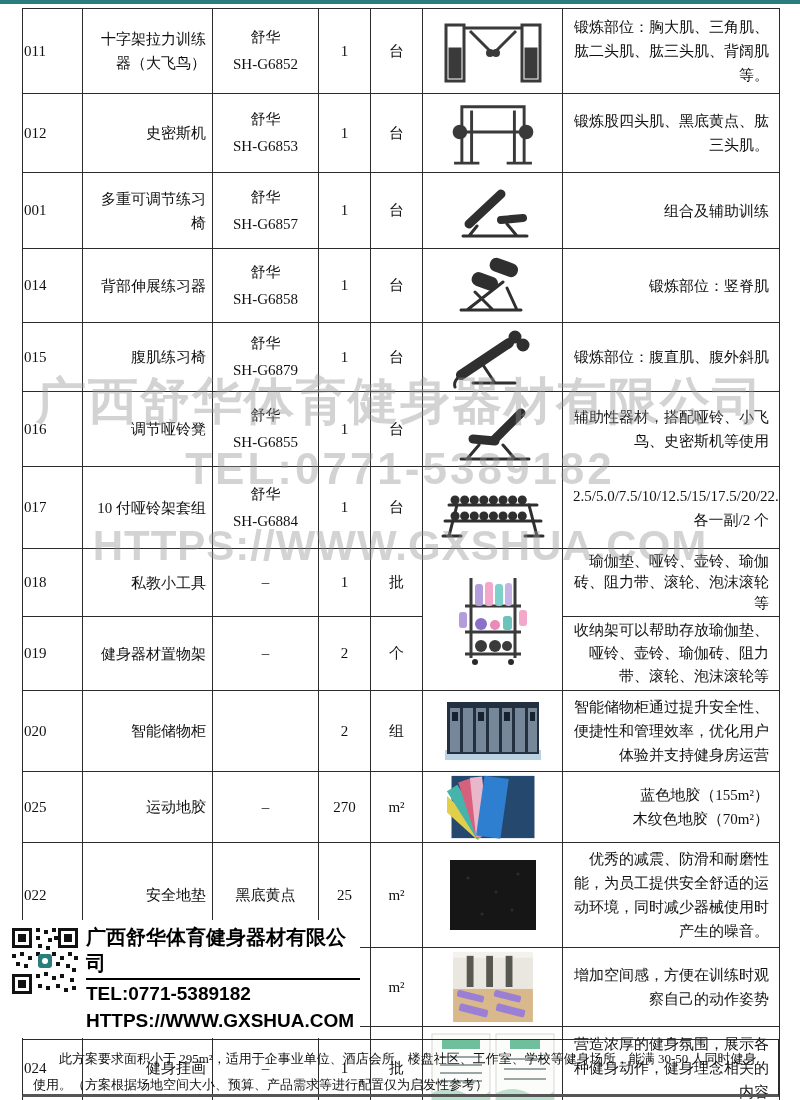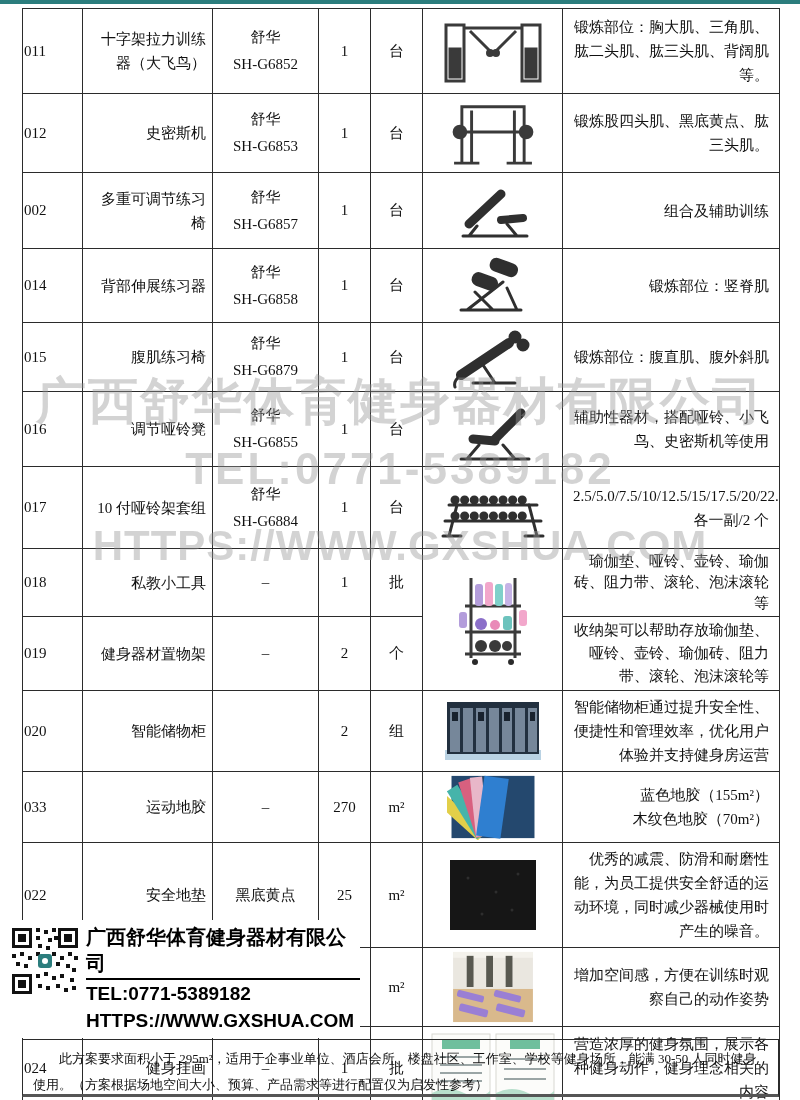--- a/index.html
+++ b/index.html
@@ -85,21 +85,21 @@
         <line x1="10" y1="36" x2="90" y2="36"></line>
         <circle cx="16" cy="36" r="6" fill="#3a3a3a"></circle>
             <circle cx="84" cy="36" r="6" fill="#3a3a3a"></circle>
         <path d="M10 68 H36 M64 68 H90"></path>
       </svg>
     </td>
     <td class="c-desc">锻炼股四头肌、黑底黄点、肱三头肌。</td>
   </tr>
 
   <tr style="height:76px">
-    <td class="c-no">002</td>
+    <td class="c-no">001</td>
     <td class="c-name">多重可调节练习椅</td>
     <td class="c-brand">舒华
 SH-G6857</td>
     <td class="c-qty">1</td>
     <td class="c-unit">台</td>
     <td class="c-img">
       <svg width="95" height="58" viewBox="0 0 95 58" fill="none" stroke="#2f2f2f" stroke-width="3" stroke-linecap="round">
         <line x1="24" y1="42" x2="56" y2="12" stroke-width="9"></line>
         <line x1="56" y1="38" x2="78" y2="36" stroke-width="8"></line>
         <path d="M32 44 L24 54 M62 42 L72 54 M18 54 H82"></path>
@@ -241,21 +241,21 @@
               <rect x="35" y="12" width="6" height="9"></rect>
           <rect x="61" y="12" width="6" height="9"></rect>
               <rect x="87" y="12" width="5" height="9"></rect>
         </g>
       </svg>
     </td>
     <td class="c-desc">智能储物柜通过提升安全性、便捷性和管理效率，优化用户体验并支持健身房运营</td>
   </tr>
 
   <tr style="height:70px">
-    <td class="c-no">033</td>
+    <td class="c-no">025</td>
     <td class="c-name">运动地胶</td>
     <td class="c-brand">–</td>
     <td class="c-qty">270</td>
     <td class="c-unit">m²</td>
     <td class="c-img">
       <svg width="92" height="66" viewBox="0 0 92 70">
         <rect x="2" y="2" width="88" height="66" fill="#24486e"></rect>
         <g transform="rotate(-48 34 66)">
               <rect x="28" y="8" width="13" height="58" fill="#e2cf49"></rect>
             </g>

